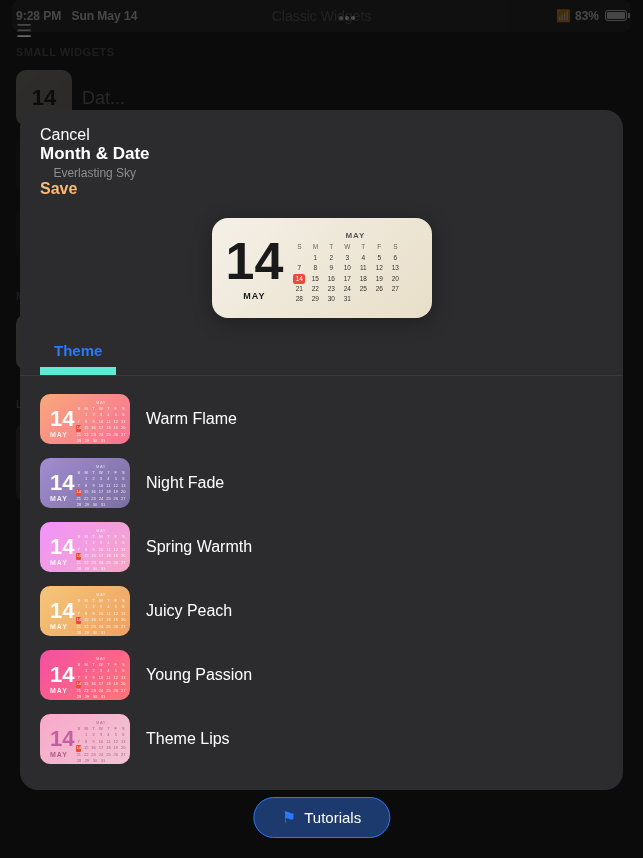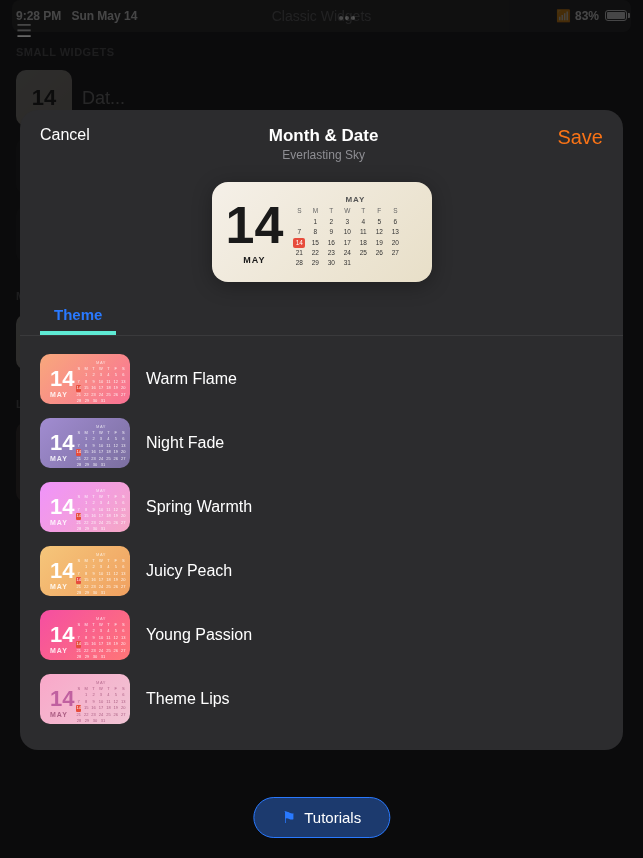--- a/index.html
+++ b/index.html
@@ -105,26 +105,27 @@
       overflow: hidden;
       padding-bottom: 16px;
     }
 
     
     .modal-header {
       display: flex;
       justify-content: space-between;
       align-items: flex-start;
       padding: 16px 20px 10px;
+      flex-direction: column;
     }
     .modal-cancel { color: #fff; font-size: 16px; }
     .modal-title-block { text-align: center; }
     .modal-title { font-size: 17px; font-weight: 600; color: #fff; }
     .modal-subtitle { font-size: 12px; color: #8e8e93; margin-top: 2px; }
-    .modal-save { color: #f97316; font-size: 20px; font-weight: 400; }
+    .modal-save { color: #fdba74; font-size: 16px; font-weight: 700; }
 
     
     .preview-container {
       display: flex;
       justify-content: center;
       padding: 10px 20px 16px;
     }
     .preview-widget {
       background: linear-gradient(135deg, #f5f0e8 0%, #e8dfc8 100%);
       border-radius: 16px;
@@ -177,21 +178,21 @@
       padding: 0 20px;
       border-bottom: 1px solid #3a3a3c;
       margin-bottom: 8px;
     }
     .tab {
       padding: 8px 14px;
       font-size: 15px;
       color: #8e8e93;
       cursor: pointer;
     }
-    .tab.active { color: #2979ff; border-bottom: 4px solid #5eead4; font-weight: 600; }
+    .tab.active { color: #2979ff; border-bottom: 8px solid #5eead4; font-weight: 600; }
 
     
     .theme-list {
       padding: 4px 20px;
       display: flex;
       flex-direction: column;
       gap: 2px;
     }
     .theme-item {
       display: flex;

